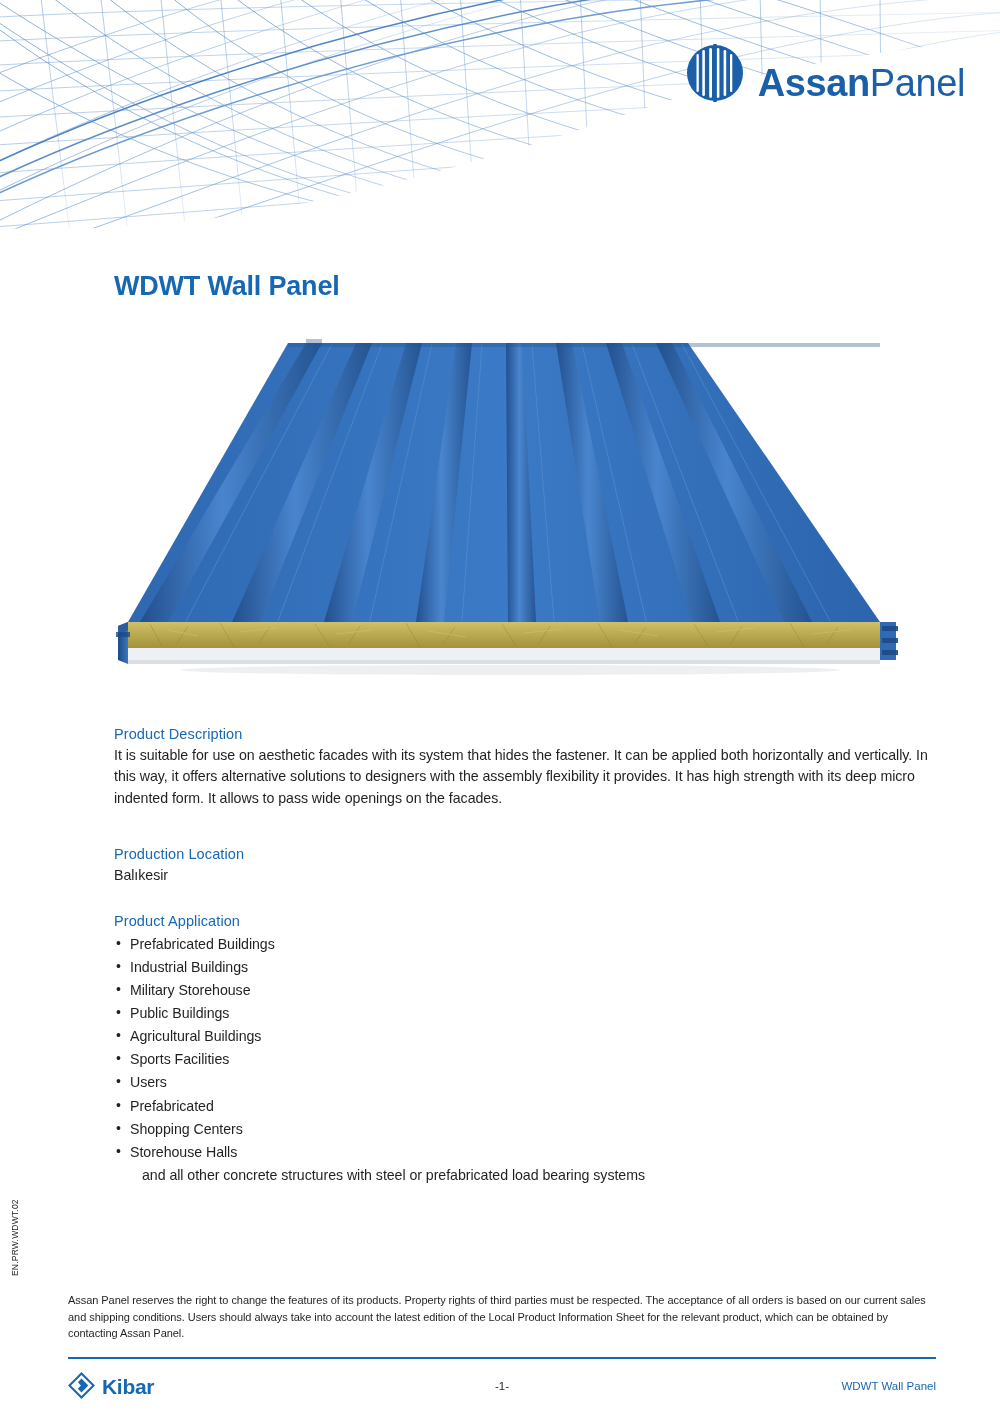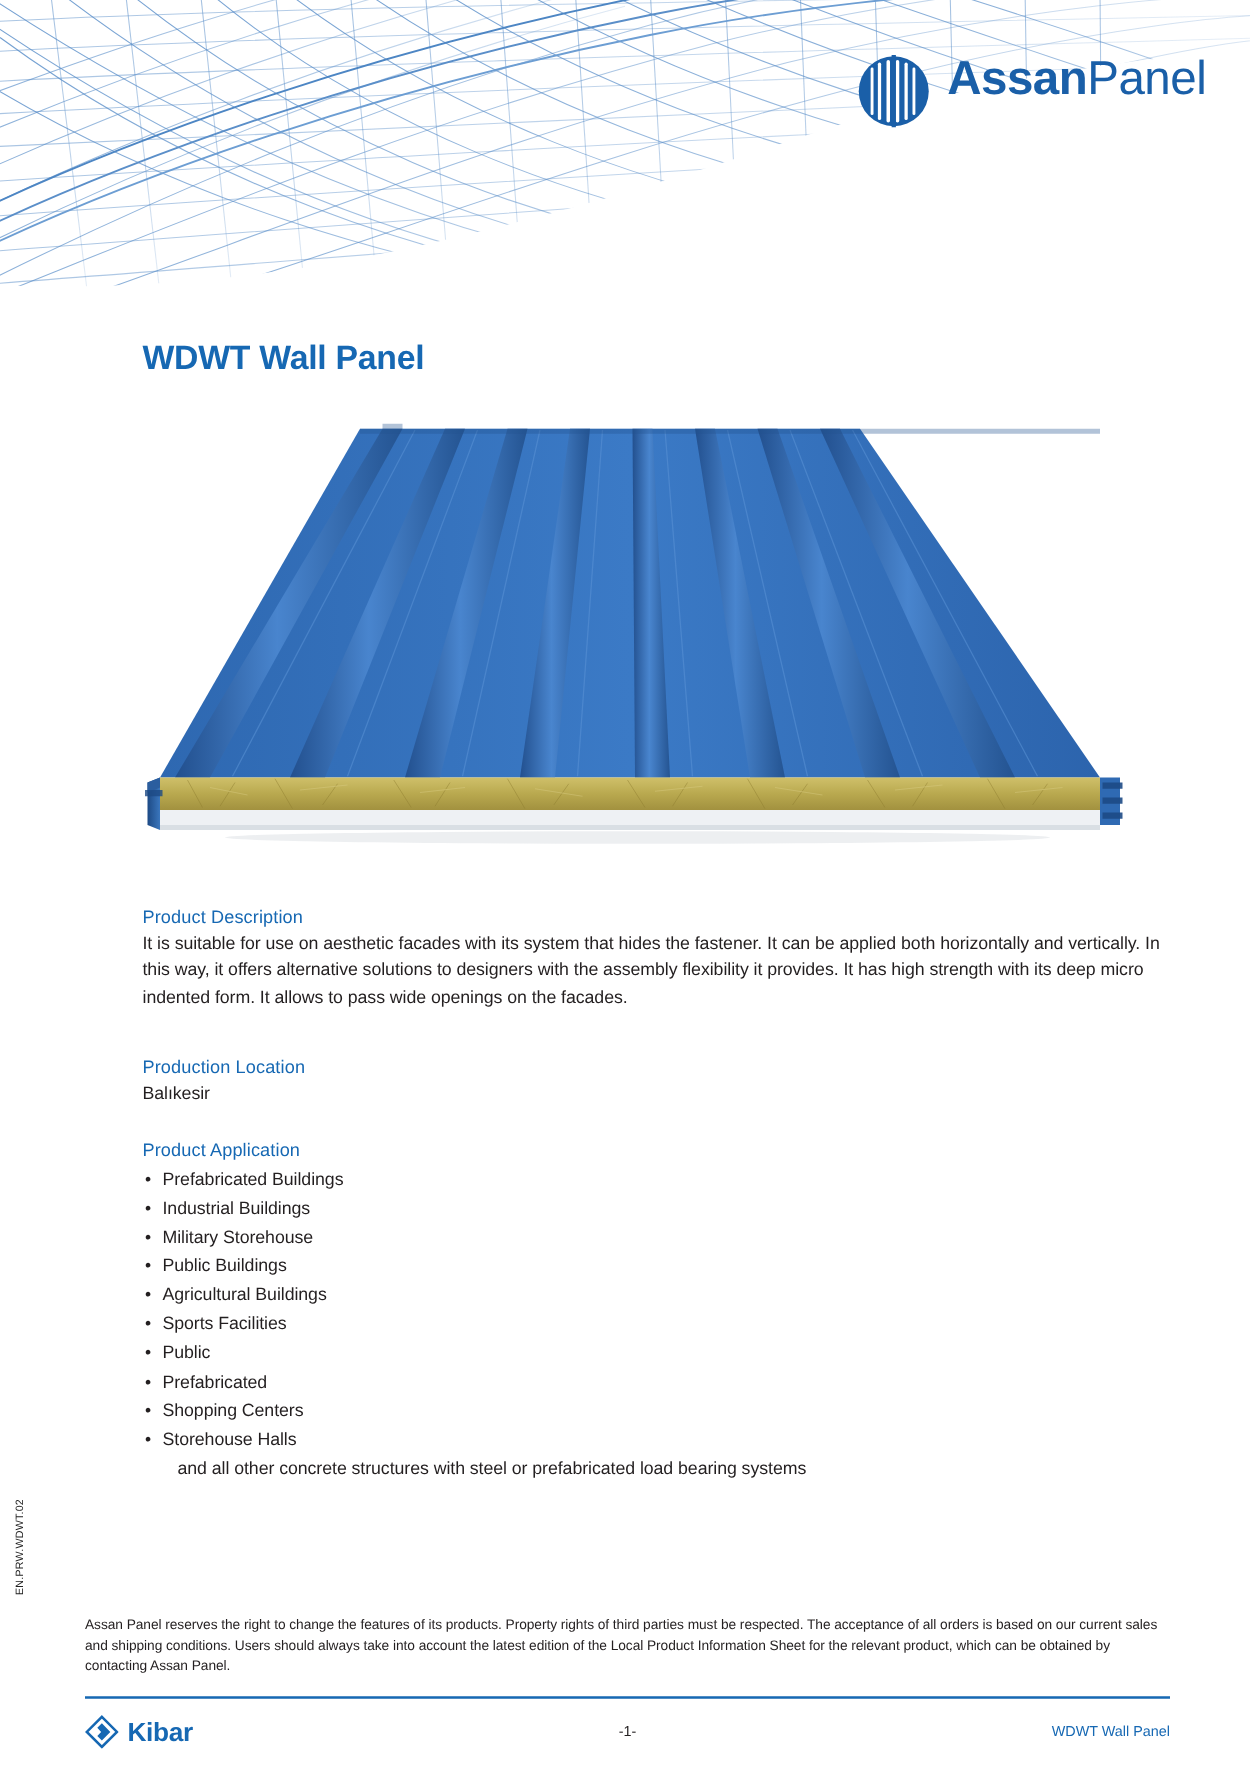--- a/index.html
+++ b/index.html
@@ -27,21 +27,21 @@
     pointer-events: none;
   }
   .header-mesh svg { display: block; }
 
   
   .brand {
     position: absolute;
     top: 44px;
     right: 35px;
     display: flex;
-    align-items: flex-start;
+    align-items: flex-end;
     gap: 14px;
   }
   .brand-mark { width: 58px; height: 58px; display: block; }
   .brand-text {
     font-size: 38px;
     letter-spacing: -0.4px;
     color: #1a5fa8;
     white-space: nowrap;
     line-height: 1;
   }
@@ -428,21 +428,21 @@
 
     <div class="section">
       <h2 class="section-head">Product Application</h2>
       <ul class="app-list">
         <li>Prefabricated Buildings</li>
         <li>Industrial Buildings</li>
         <li>Military Storehouse</li>
         <li>Public Buildings</li>
         <li>Agricultural Buildings</li>
         <li>Sports Facilities</li>
-        <li>Public</li>
+        <li>Users</li>
         <li>Prefabricated</li>
         <li>Shopping Centers</li>
         <li>Storehouse Halls</li>
       </ul>
       <div class="list-tail">and all other concrete structures with steel or prefabricated load bearing systems</div>
     </div>
   </div>
 
   <div class="disclaimer">Assan Panel reserves the right to change the features of its products. Property rights of third parties must be respected. The acceptance of all orders is based on our current sales and shipping conditions. Users should always take into account the latest edition of the Local Product Information Sheet for the relevant product, which can be obtained by contacting Assan Panel.</div>
 

